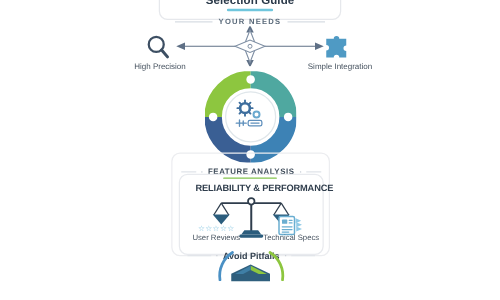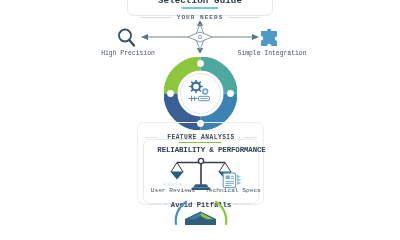--- a/index.html
+++ b/index.html
@@ -15,21 +15,20 @@
     position: relative;
     color: #3c4656;
   }
 
   #stage {
     position: absolute;
     left: 0; top: 0;
     width: 400px;
     height: 225px;
     background: #ffffff;
-    font-family: Liberation Mono, monospace;
   }
 
   
   .card-top {
     position: absolute;
     left: 127px;
     top: -26px;
     width: 146px;
     height: 42px;
     border: 1px solid #e6e8ec;

